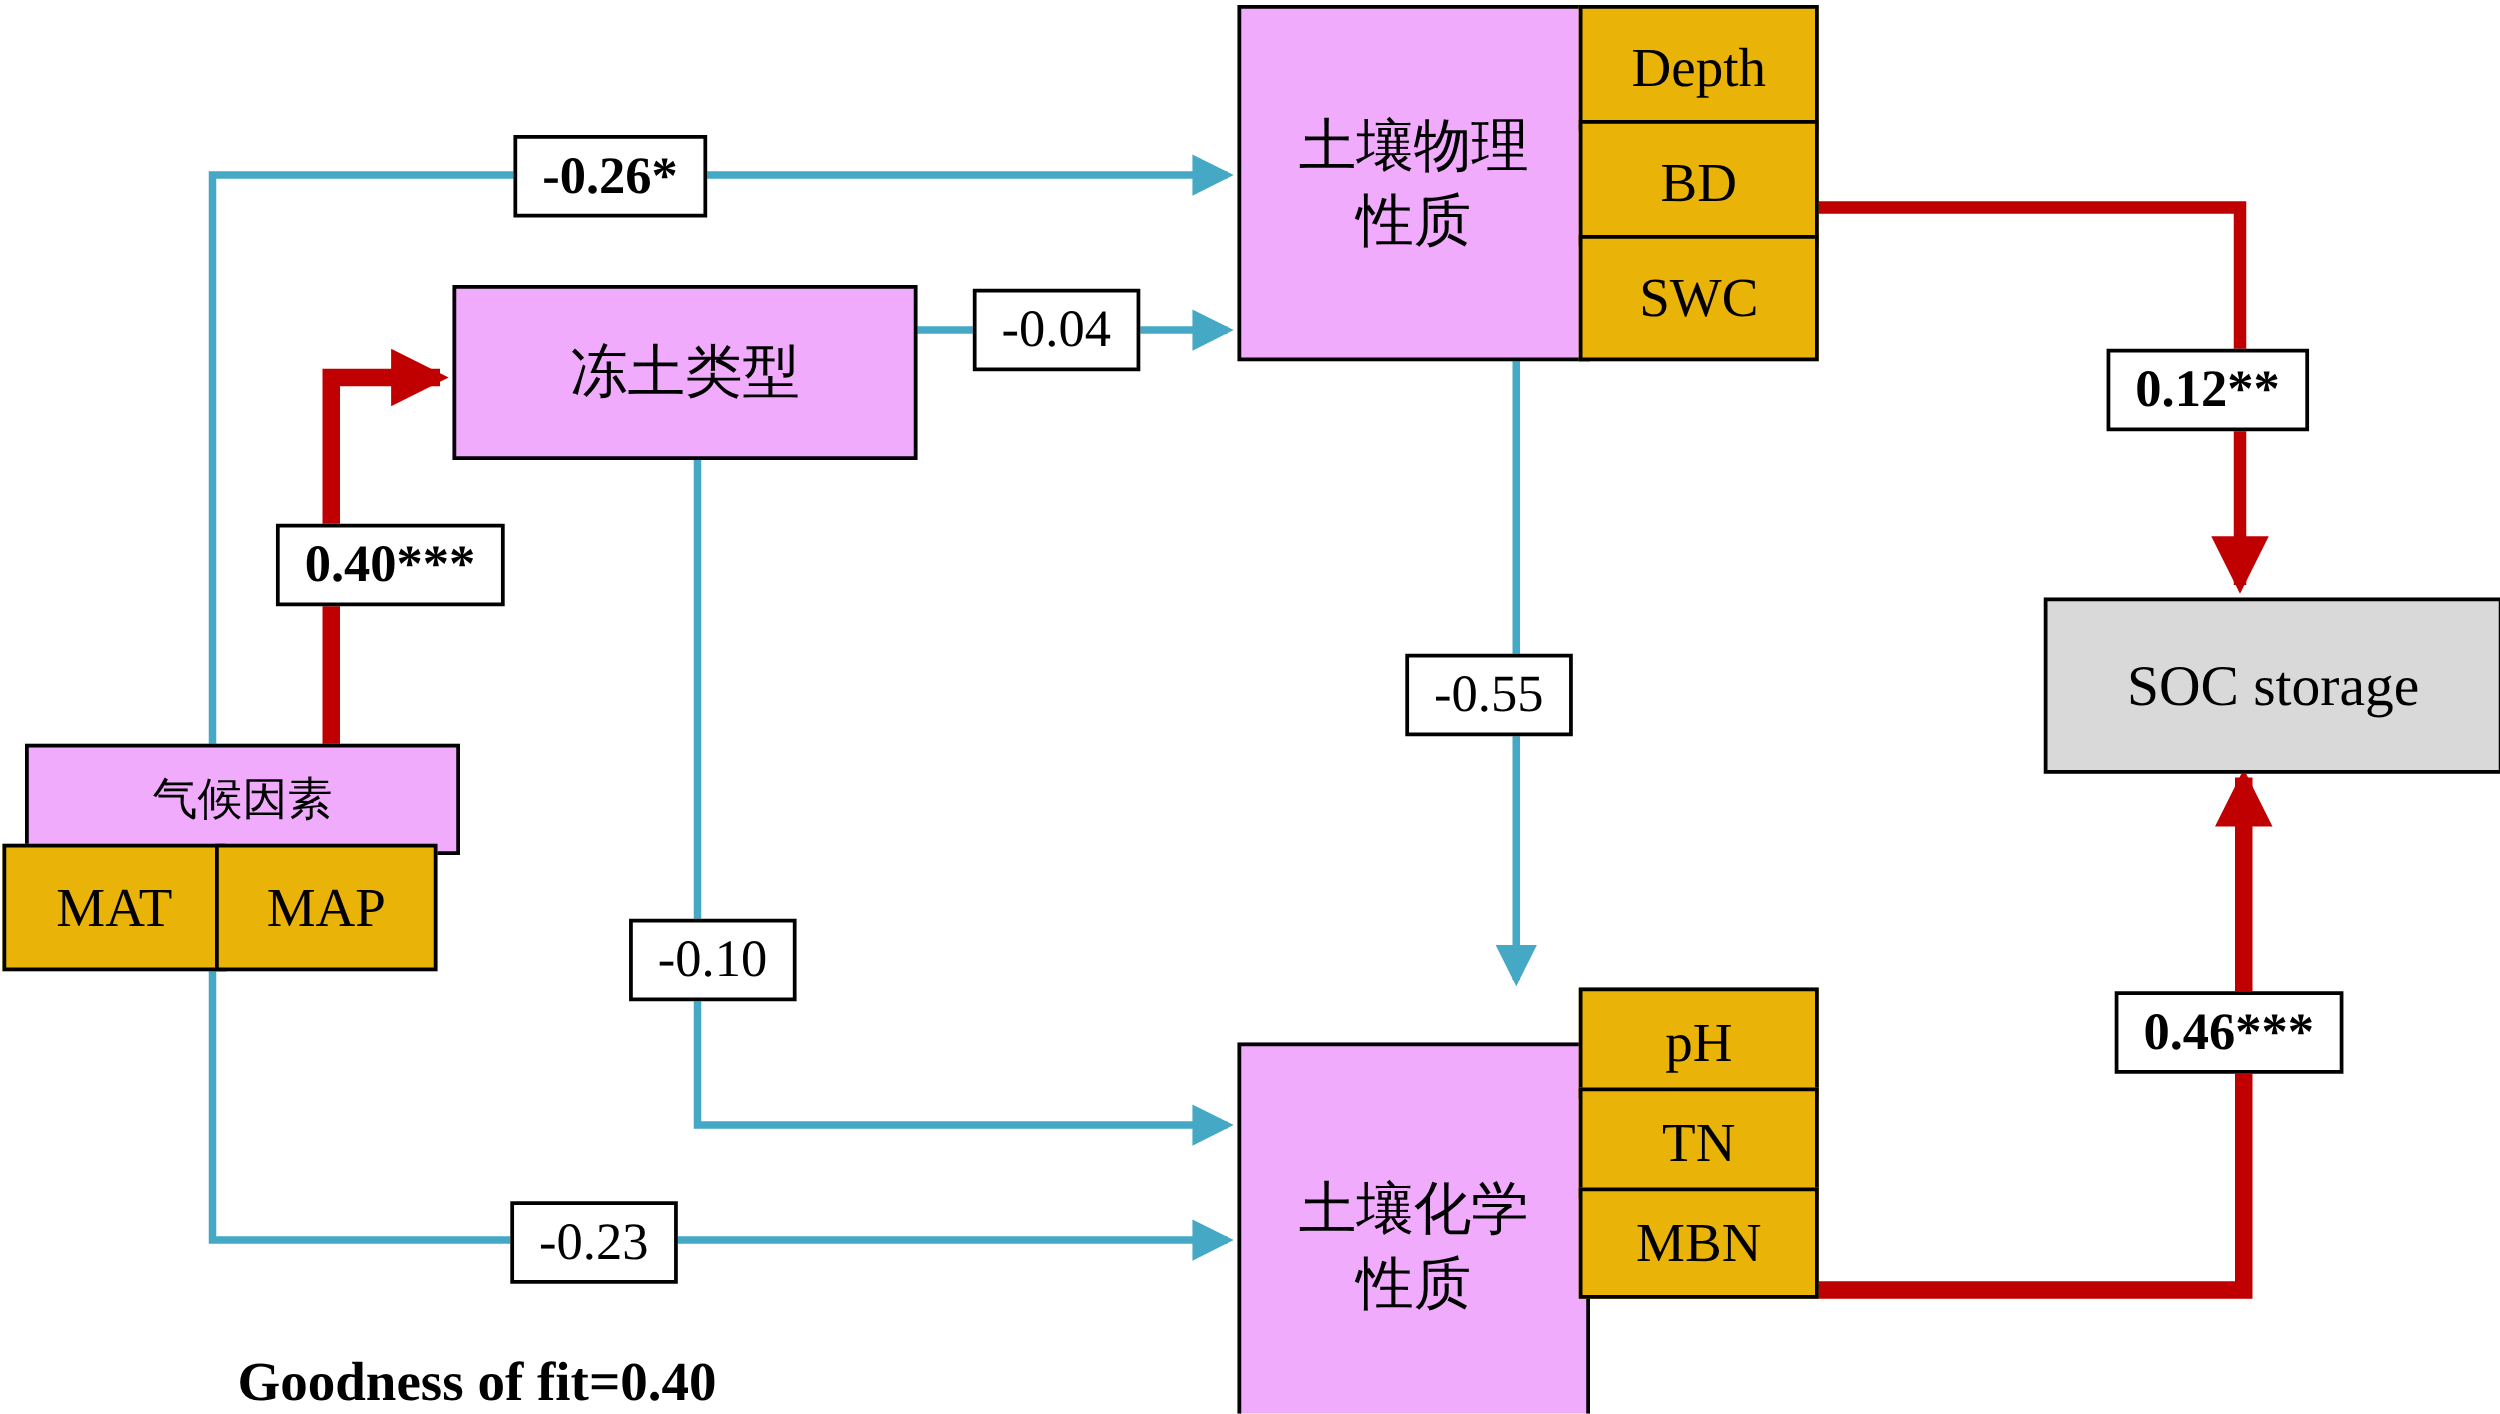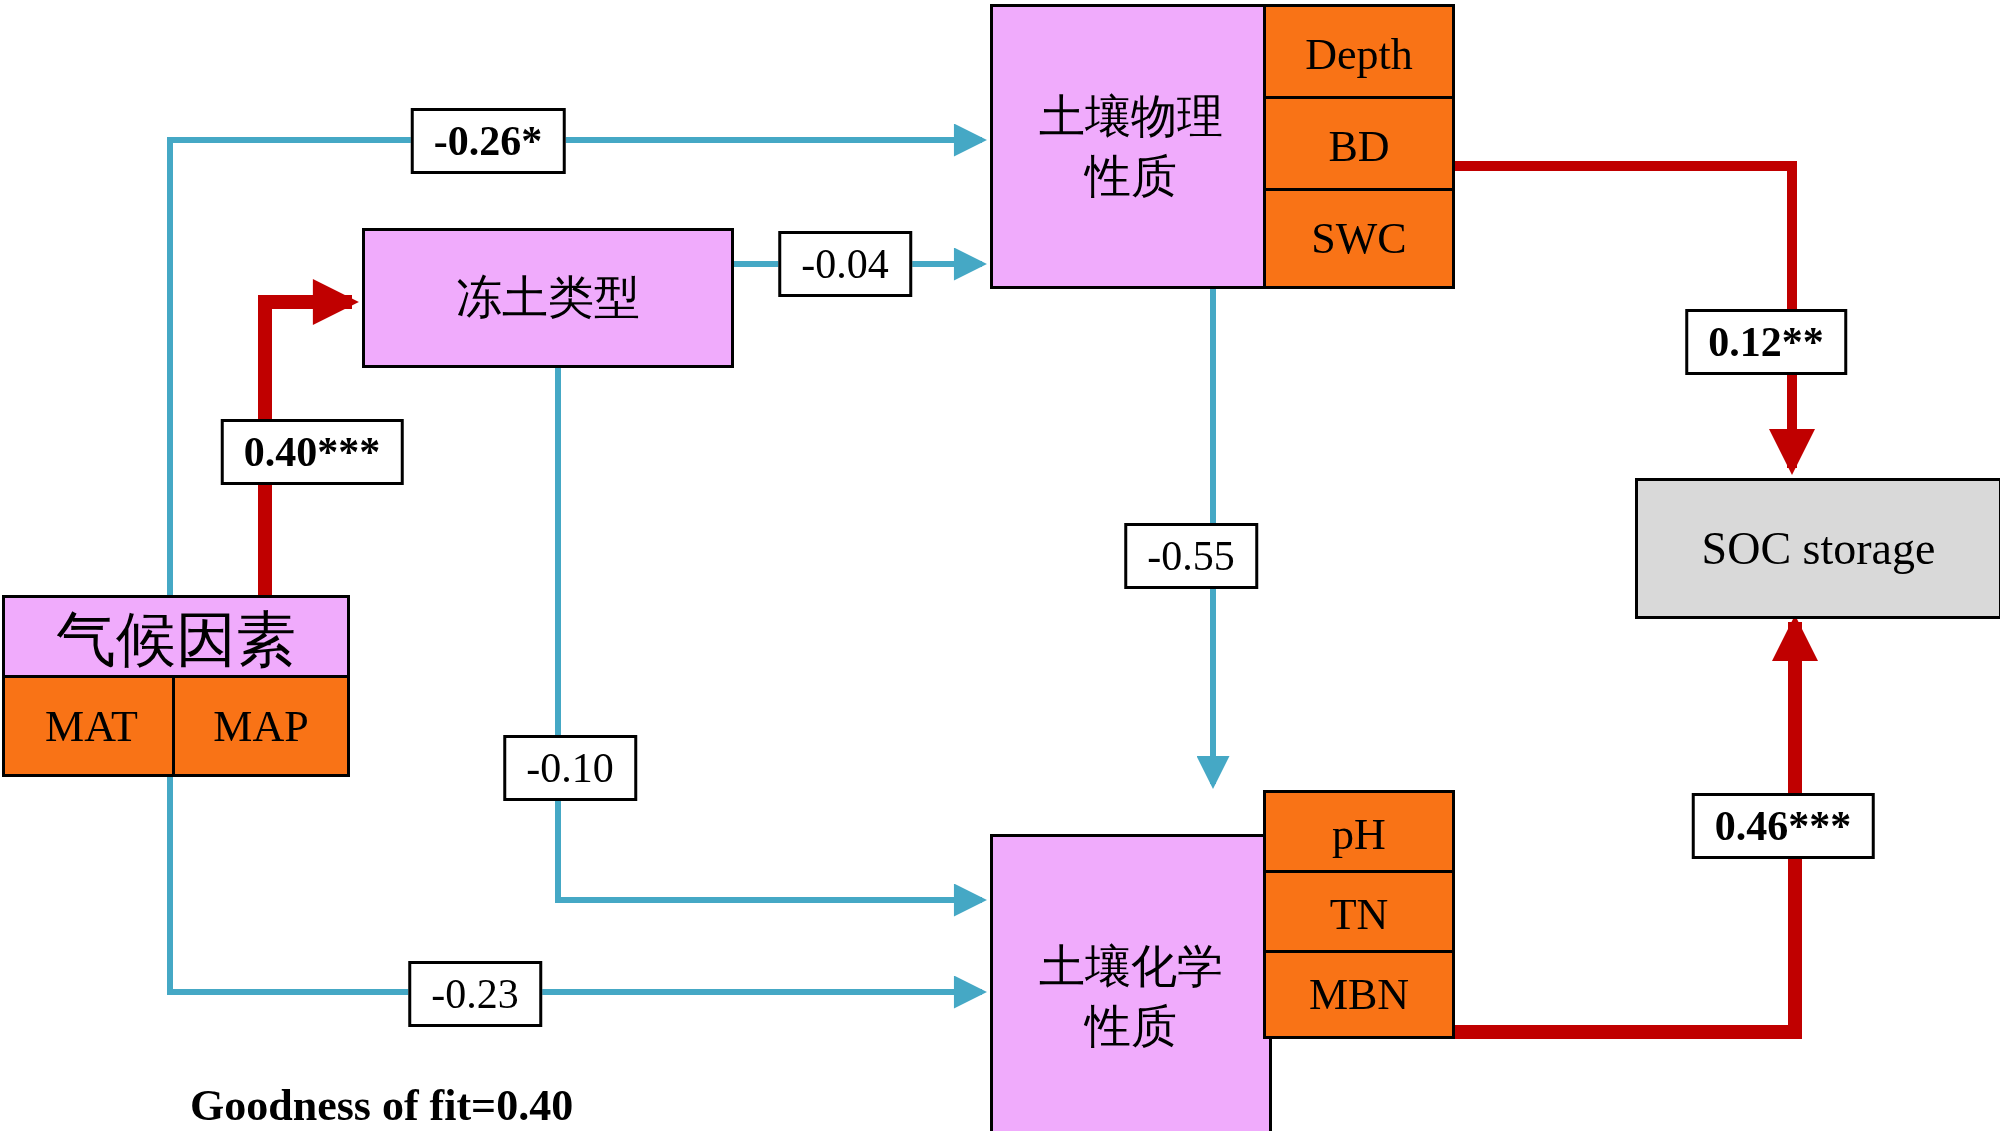--- a/index.html
+++ b/index.html
@@ -26,21 +26,21 @@
     justify-content: center;
     text-align: center;
     font-size: 46px;
     line-height: 1.3;
   }
   .node .tline { display: block; }
   .soc { background: #d9d9d9; font-size: 46px; }
 
   .cell {
     position: absolute;
-    background: #f97316;
+    background: #eab308;
     border: 3px solid #000;
     display: flex;
     align-items: center;
     justify-content: center;
     font-size: 44px;
   }
 
   .edge-label {
     position: absolute;
     transform: translate(-50%, -50%);
@@ -94,21 +94,21 @@
     </div>
   </div>
   <div class="cell" style="left:1263px; top:4px;   width:186px; height:95px;">Depth</div>
   <div class="cell" style="left:1263px; top:96px;  width:186px; height:95px;">BD</div>
   <div class="cell" style="left:1263px; top:188px; width:186px; height:95px;">SWC</div>
 
   <div class="node" style="left:362px; top:228px; width:366px; height:134px;text-align:right;">
     <span>冻土类型</span>
   </div>
 
-  <div class="node" style="left:2px; top:595px; width:342px; height:83px; font-size:60px;">
+  <div class="node" style="left:20px; top:595px; width:342px; height:83px; font-size:36px;">
     <span>气候因素</span>
   </div>
   <div class="cell" style="left:2px;   top:675px; width:173px; height:96px;">MAT</div>
   <div class="cell" style="left:172px; top:675px; width:172px; height:96px;">MAP</div>
 
   <div class="node" style="left:990px; top:790px; width:276px; height:319px;margin-top:44px;">
     <div>
       <span class="tline">土壤化学</span>
       <span class="tline">性质</span>
     </div>
@@ -120,18 +120,18 @@
   <div class="node soc" style="left:1635px; top:478px; width:361px; height:135px;">
     <span>SOC storage</span>
   </div>
 
   <div class="edge-label sig" style="left:488px; top:141px;">-0.26*</div>
   <div class="edge-label sig" style="left:312px; top:452px;">0.40***</div>
   <div class="edge-label" style="left:845px; top:264px;">-0.04</div>
   <div class="edge-label" style="left:1191px; top:556px;">-0.55</div>
   <div class="edge-label" style="left:570px; top:768px;">-0.10</div>
   <div class="edge-label" style="left:475px; top:994px;">-0.23</div>
-  <div class="edge-label sig" style="left:1766px; top:342px;">0.12**</div>
+  <div class="edge-label sig" style="left:1766px; top:312px;">0.12**</div>
   <div class="edge-label sig" style="left:1783px; top:826px;">0.46***</div>
 
   <div class="footer-text">Goodness of fit=0.40</div>
 
 </div>
 
 </body></html>

